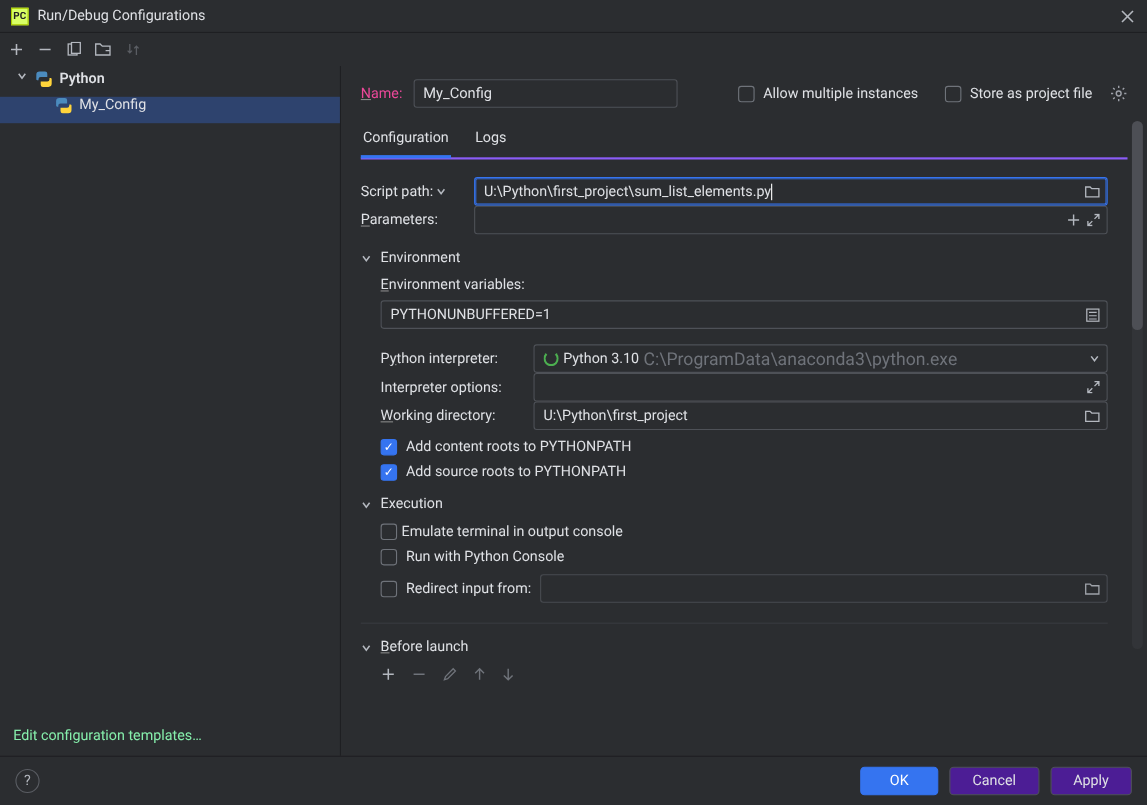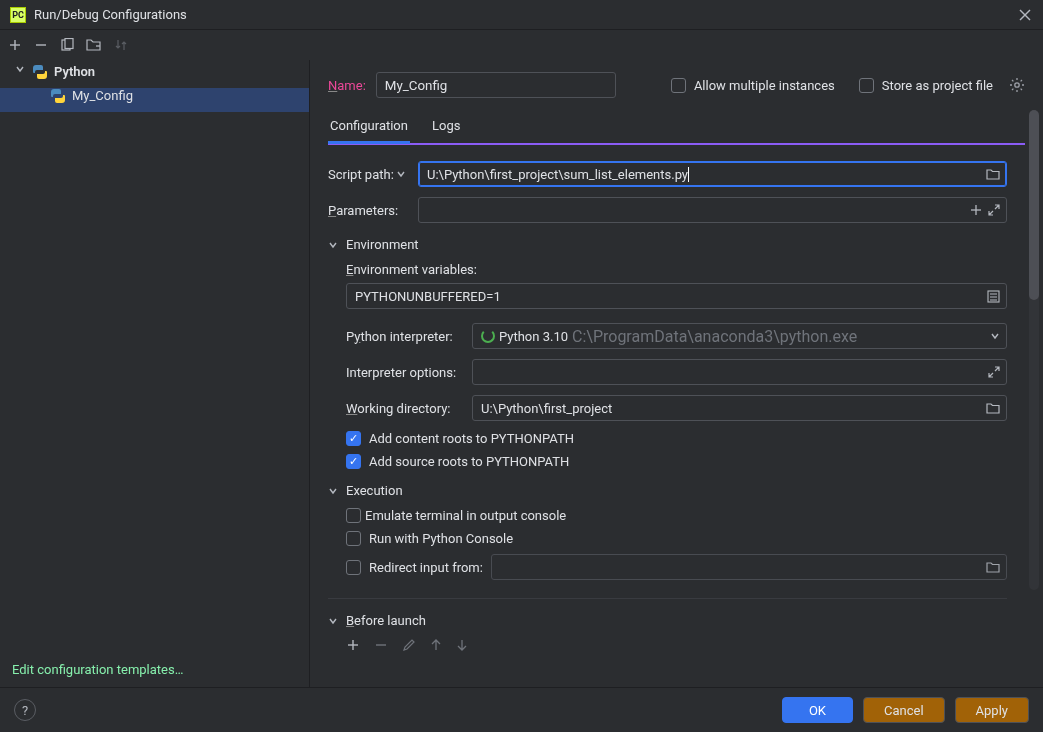--- a/index.html
+++ b/index.html
@@ -169,21 +169,21 @@
       height:3px;
       background:#3574f0;
     }
     .config-body {
       margin-top:16px;
       padding-right:18px;
     }
     .form-row {
       display:flex;
       align-items:center;
-      margin-bottom:10px;
+      gap:13px;
     }
     .form-row .lbl { min-width:0; }
     .section-header {
       display:flex; align-items:center; gap:8px;
       margin:14px 0 10px 0;
       color:#dfe1e5;
     }
     .section-body {
       padding-left:18px;
     }
@@ -207,21 +207,21 @@
       display:flex; align-items:center; justify-content:center;
       color:#b4b8bf;
       cursor:pointer;
     }
     .btns { display:flex; gap:10px;}
     .btn {
       height:26px;
       padding:0 20px;
       border-radius:4px;
       border:1px solid #4e5157;
-      background:#a16207;
+      background:#4c1d95;
       color:#dfe1e5;
       cursor:pointer;
       display:flex; align-items:center;
     }
     .btn.primary {
       background:#3574f0;
       border-color:#3574f0;
       color:#fff;
       padding: 0 26px;
     }

